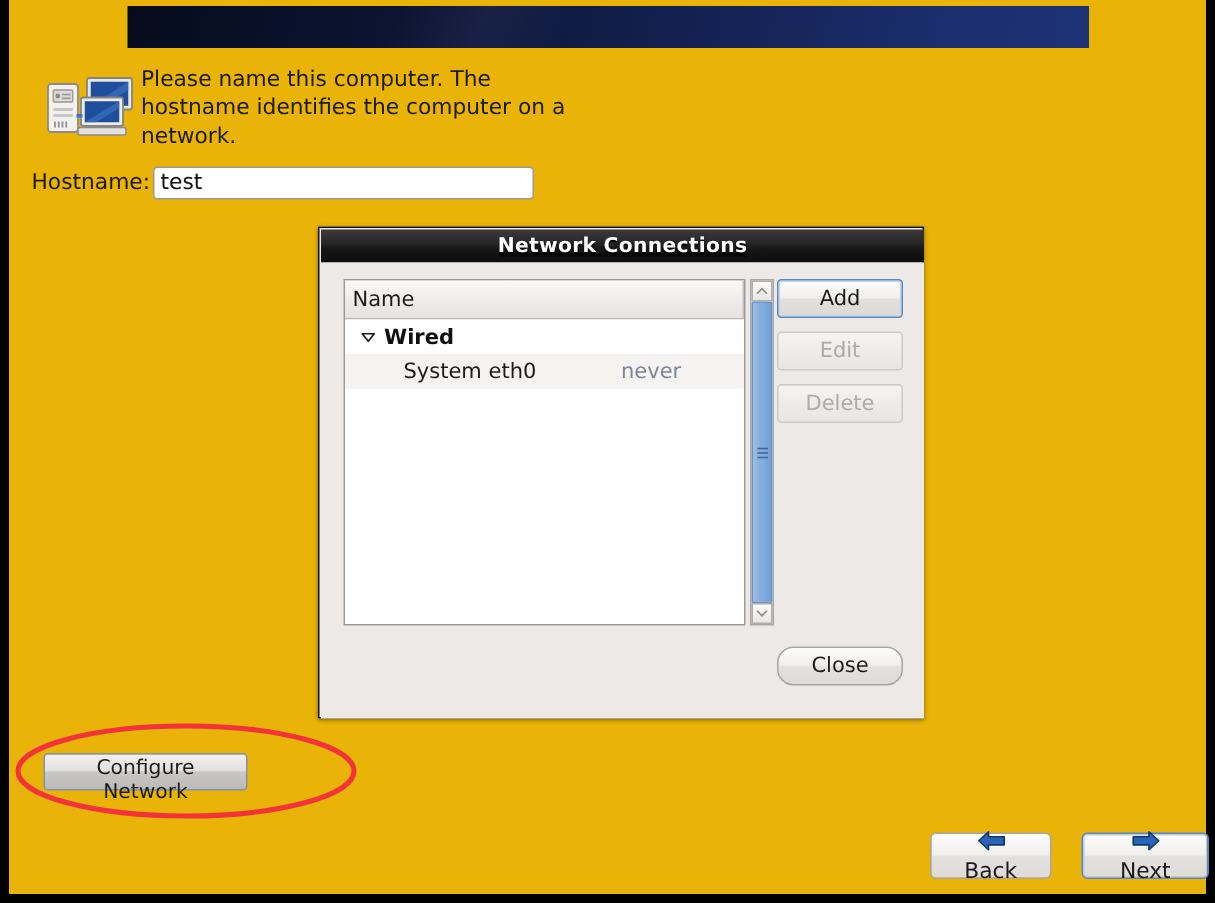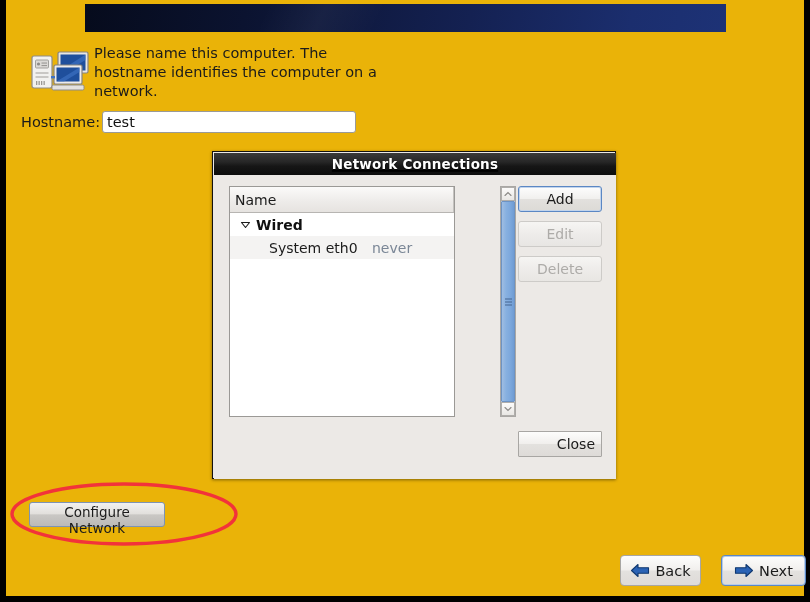--- a/index.html
+++ b/index.html
@@ -104,20 +104,21 @@
     border-radius: 4px;
     background: linear-gradient(180deg, #fdfdfc 0%, #f1efed 48%, #e3e1de 52%, #dedbd8 100%);
     font-family: "DejaVu Sans", "Liberation Sans", sans-serif;
     font-size: 14.5px;
     color: #1b1b1b;
     display: flex;
     align-items: center;
     justify-content: center;
     gap: 5px;
     cursor: pointer;
+    flex-direction: column;
   }
   .back-btn {
     left: 614px; top: 555px;
     width: 81px;
     border: 1px solid #a8a6a3;
   }
   .next-btn {
     left: 715px; top: 555px;
     width: 85px;
     border: 1px solid #5b87c4;
@@ -153,21 +154,21 @@
     position: absolute;
     left: 1px; top: 23px;
     width: 402px; height: 304px;
     background: #ece9e6;
   }
 
   
   .list-frame {
     position: absolute;
     left: 15px; top: 11px;
-    width: 226px; height: 231px;
+    width: 268px; height: 231px;
     box-sizing: border-box;
     border: 1px solid #9b9996;
     background: #ffffff;
     overflow: hidden;
   }
   .list-header {
     display: flex;
     height: 25px;
     background: linear-gradient(180deg, #fbfaf9 0%, #eeecea 55%, #e6e3e0 100%);
     border-bottom: 1px solid #b7b5b2;
@@ -288,28 +289,27 @@
     color: #adaba8;
     cursor: default;
   }
   .btn-edit { top: 46px; }
   .btn-delete { top: 81px; }
   .btn-close {
     position: absolute;
     left: 304px; top: 256px;
     width: 84px; height: 26px;
     box-sizing: border-box;
-    border-radius: 1px;
+    border-radius: 11px;
     border: 1px solid #a8a6a3;
     background: linear-gradient(180deg, #fdfdfc 0%, #f1efed 48%, #e3e1de 52%, #dedbd8 100%);
     font-family: "DejaVu Sans", "Liberation Sans", sans-serif;
     font-size: 14px;
     color: #1b1b1b;
     cursor: pointer;
-    text-align: right;
   }
 </style>
 </head>
 <body>
 
 <div id="root">
   <div class="page-surface">
 
     <div class="banner">
       <div class="banner-sheen"></div>

